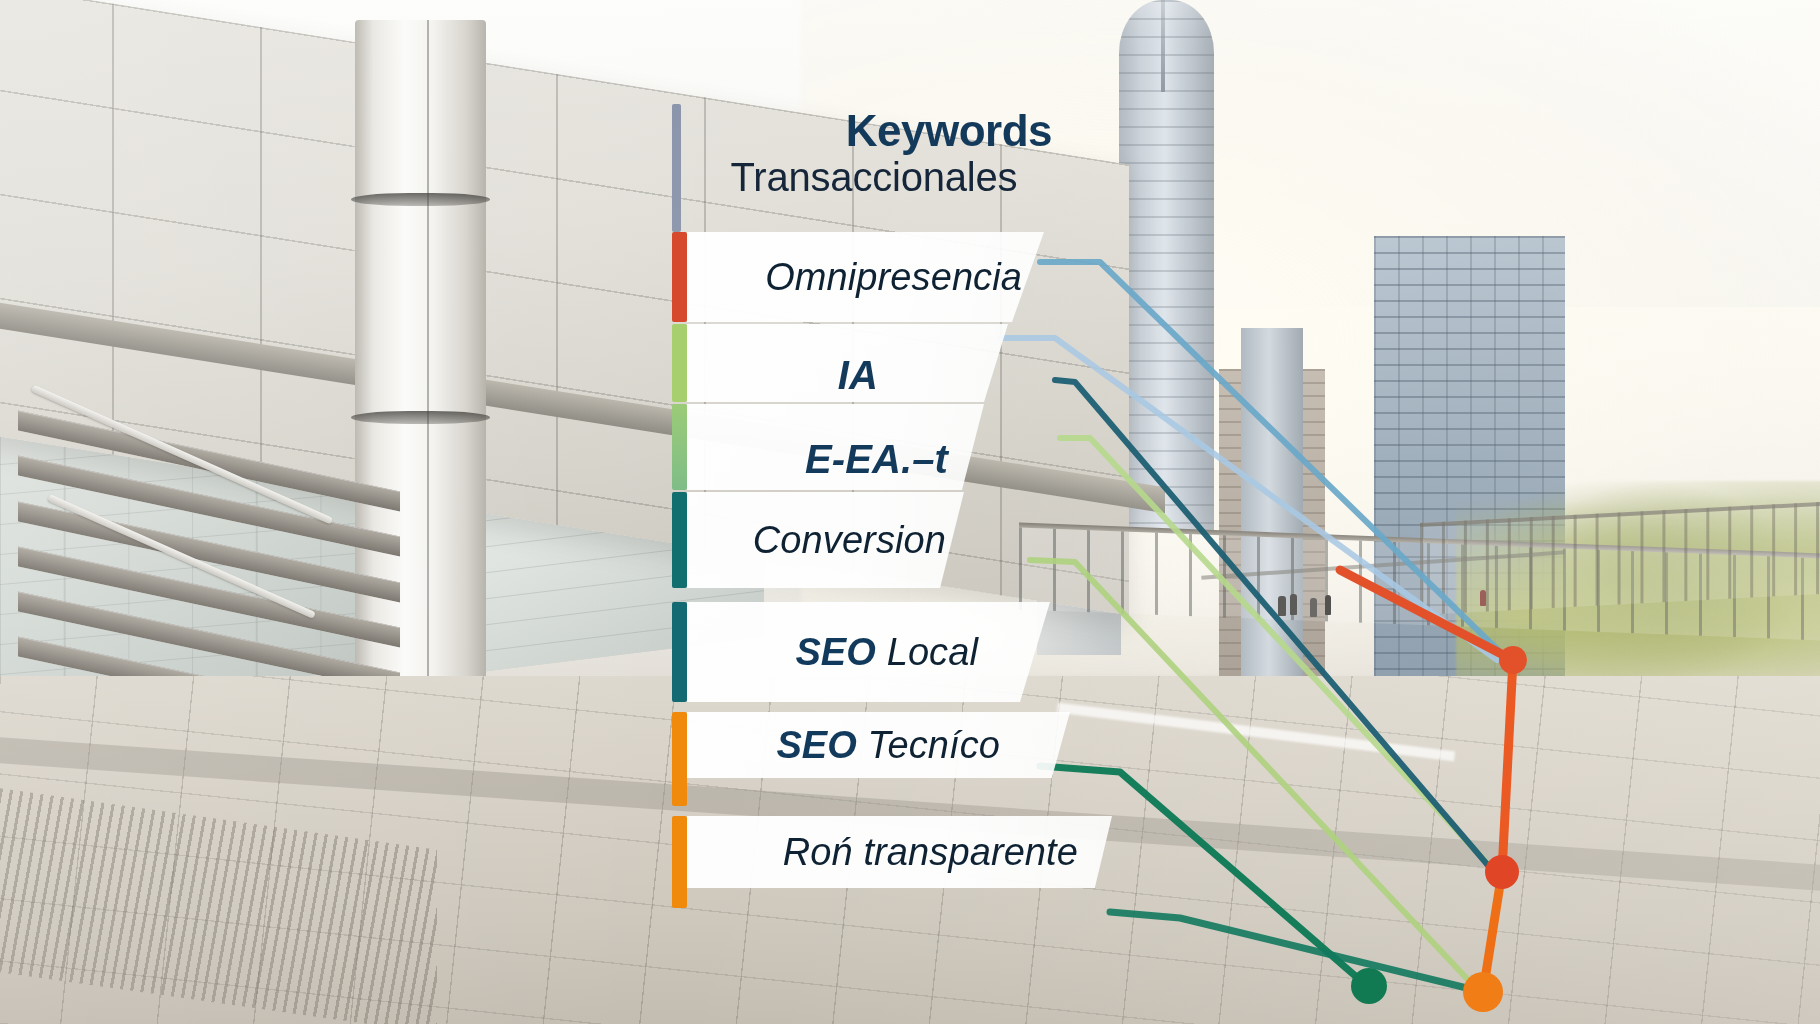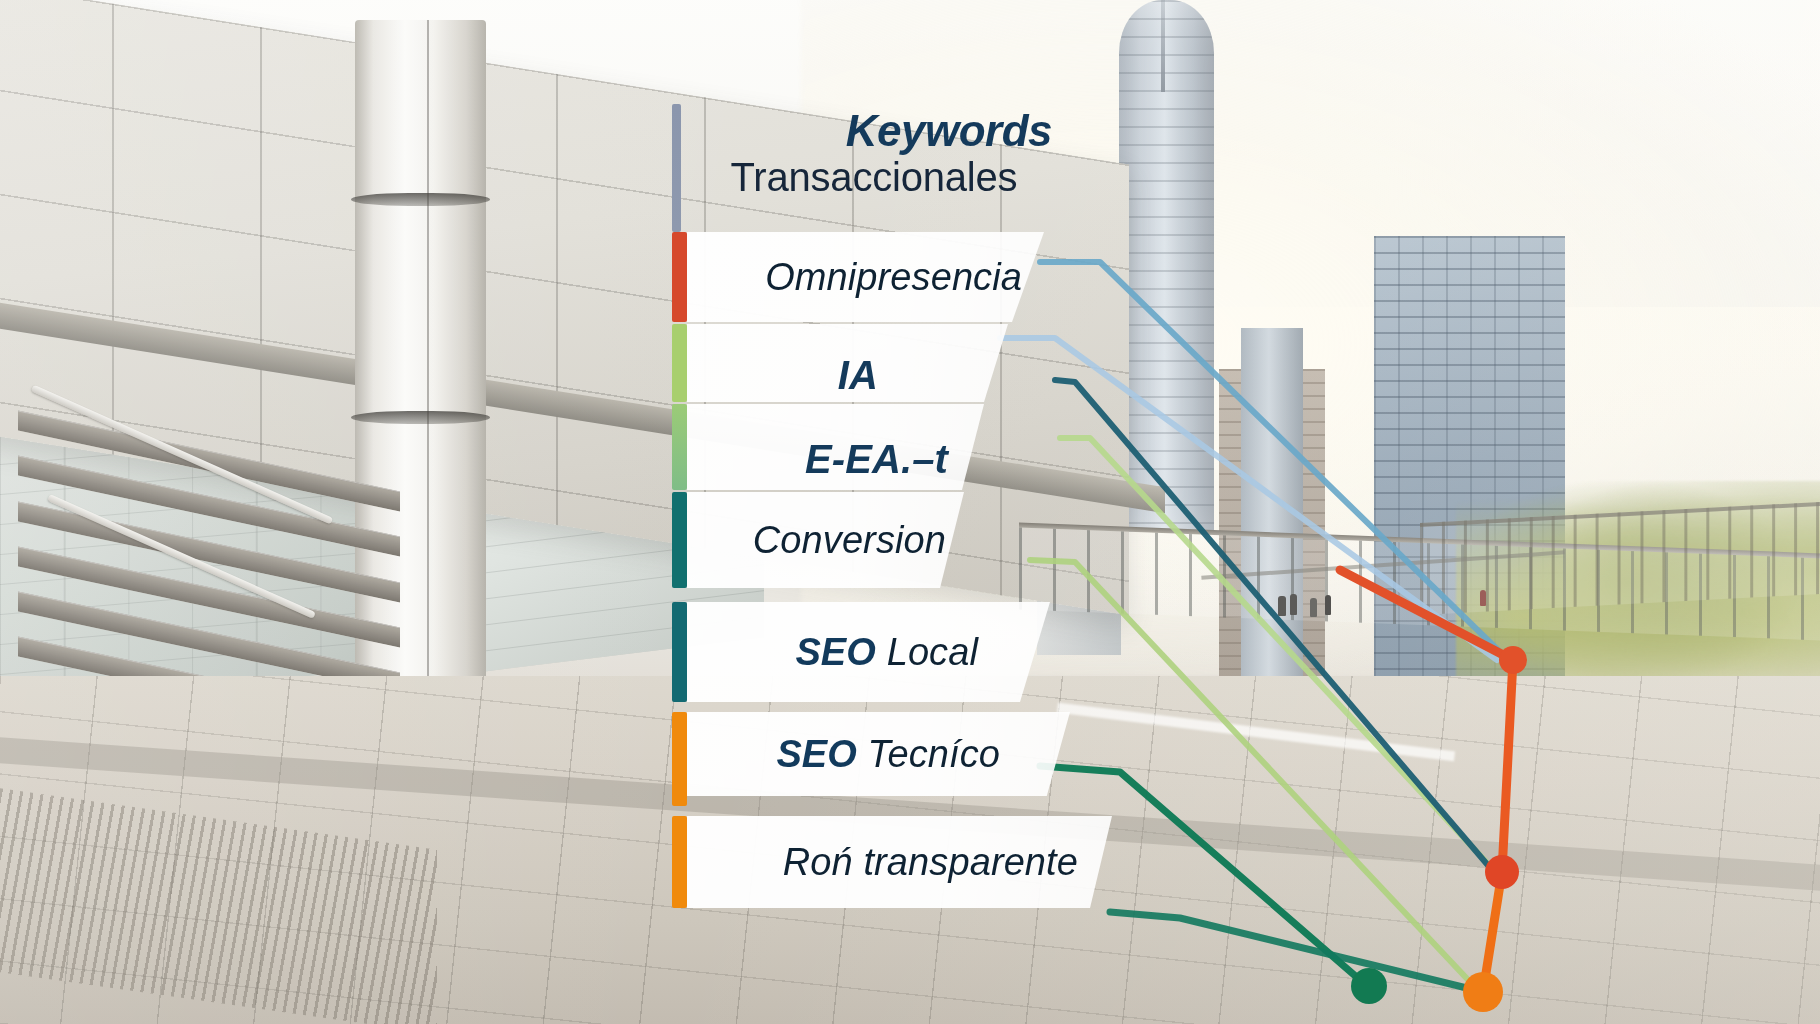--- a/index.html
+++ b/index.html
@@ -306,21 +306,21 @@
   #hdr {
     position:absolute; left:0; top:0; width: 380px; height: 128px;
   }
   #hdr .accent { height:128px; width:9px; background: linear-gradient(to bottom,#8b96ad,#8e99ae); }
   #hdr .htext {
     position:absolute; left:24px; top:4px; right:0;
     text-align: right; padding-right:0;
   }
   #hdr .h1 {
     font-size: 44px; font-weight: 700; color:#143a5b;
-    line-height: 1.06; letter-spacing: -0.5px; font-style: italic;
+    line-height: 1.06; letter-spacing: -0.5px;
   }
   #hdr .h2 {
     font-size: 40px; font-weight: 400; color:#16263a;
     line-height: 1.12; letter-spacing: -0.2px; text-align: center;
   }
 
   .rowtext { font-size: 38px; font-style: italic; }
   .rowtext.big { font-size: 40px; margin-top: 24px; }
 </style>
 </head>
@@ -456,30 +456,30 @@
       </div>
     </div>
 
     <div class="row" style="left:0; top:388px; width:292px; height:96px;
                 clip-path: polygon(0 0, 292px 0, 268px 96px, 0 96px);">
       <div class="accent" style="height:96px; background:#11706f;"></div>
       <div class="panelbg"></div>
       <div class="label rowtext" style="padding-right:18px;">Conversion</div>
     </div>
 
-    <div class="row" style="left:0; top:608px; width:398px; height:84px;
+    <div class="row" style="left:0; top:608px; width:398px; height:66px;
                 clip-path: polygon(0 0, 398px 0, 372px 94px, 0 94px);">
       <div class="accent" style="height:94px; background:#f08a0c;"></div>
       <div class="panelbg"></div>
       <div class="label rowtext" style="padding-right:70px;">
         <b>SEO</b><span> Tecníco</span>
       </div>
     </div>
 
-    <div class="row" style="left:0; top:712px; width:440px; height:92px;
+    <div class="row" style="left:0; top:712px; width:440px; height:72px;
                 clip-path: polygon(0 0, 440px 0, 418px 92px, 0 92px);">
       <div class="accent" style="height:92px; background:#f08a0c;"></div>
       <div class="panelbg"></div>
       <div class="label rowtext" style="padding-right:34px;">Roń transparente</div>
     </div>
 
   </div>
 
 </div>
 

